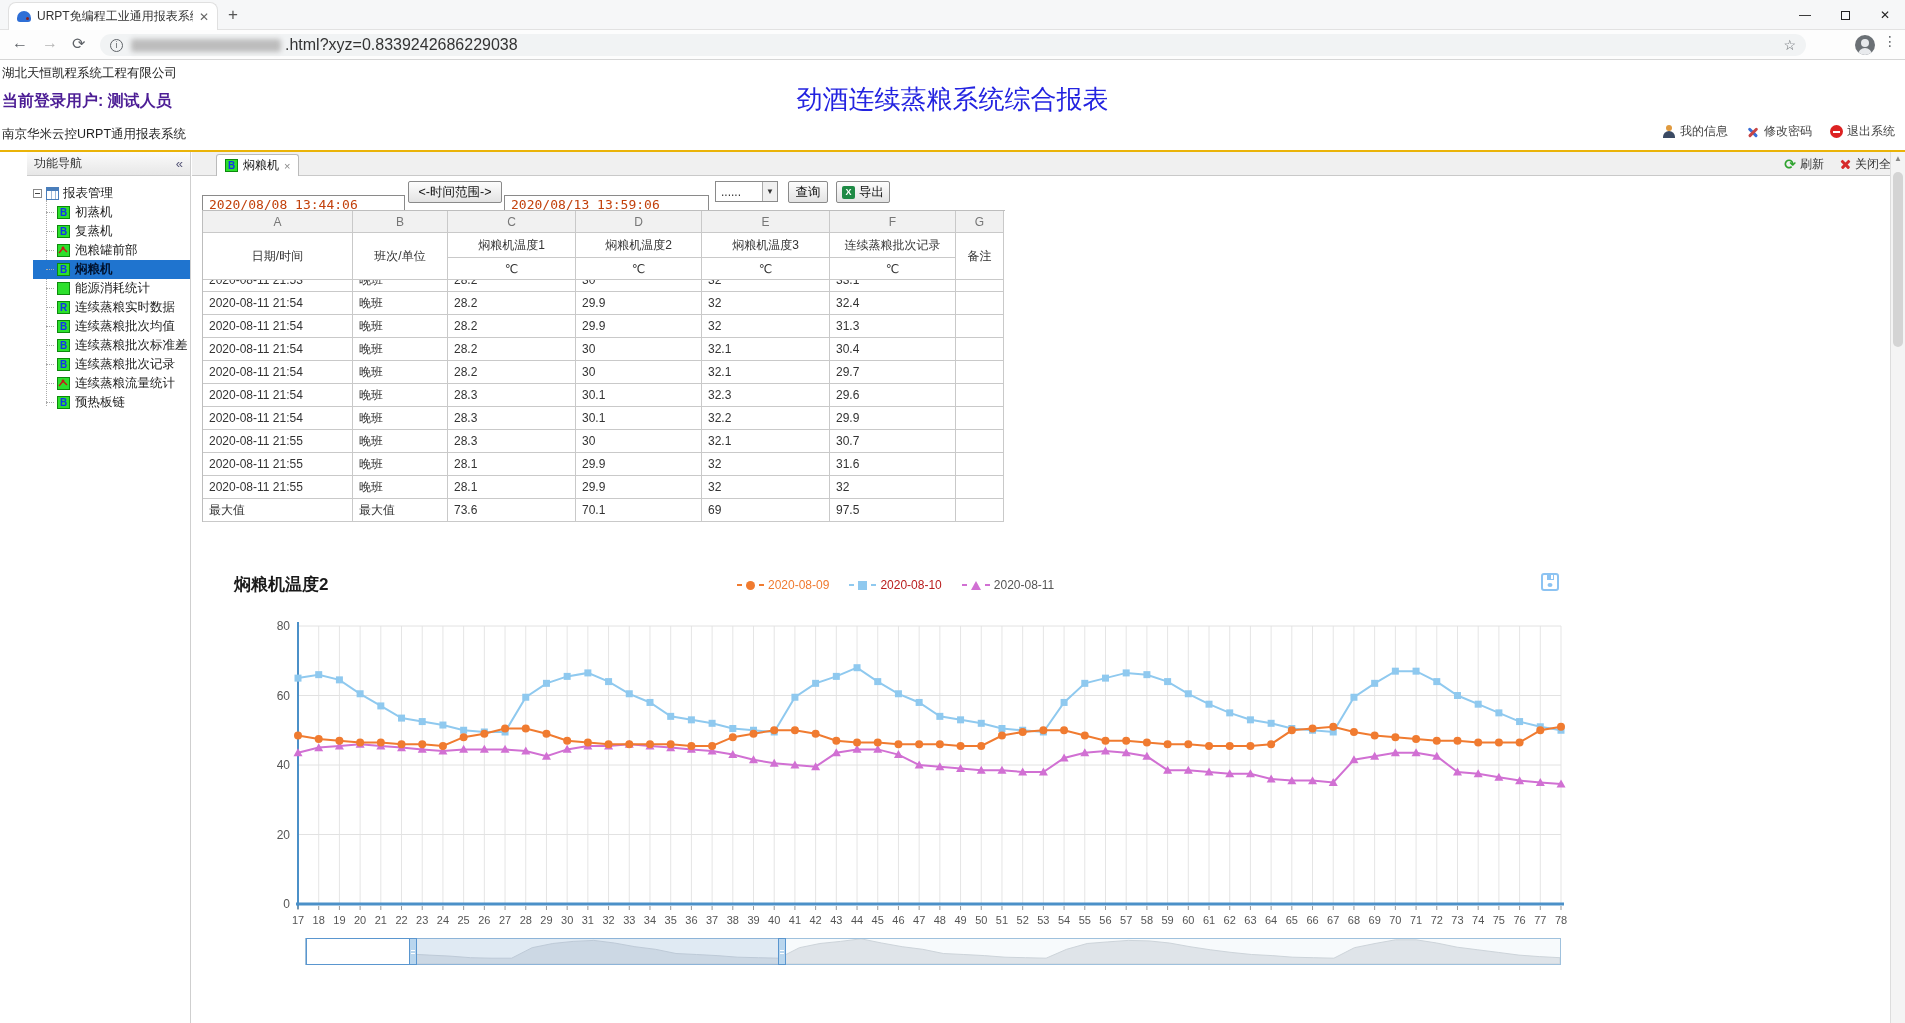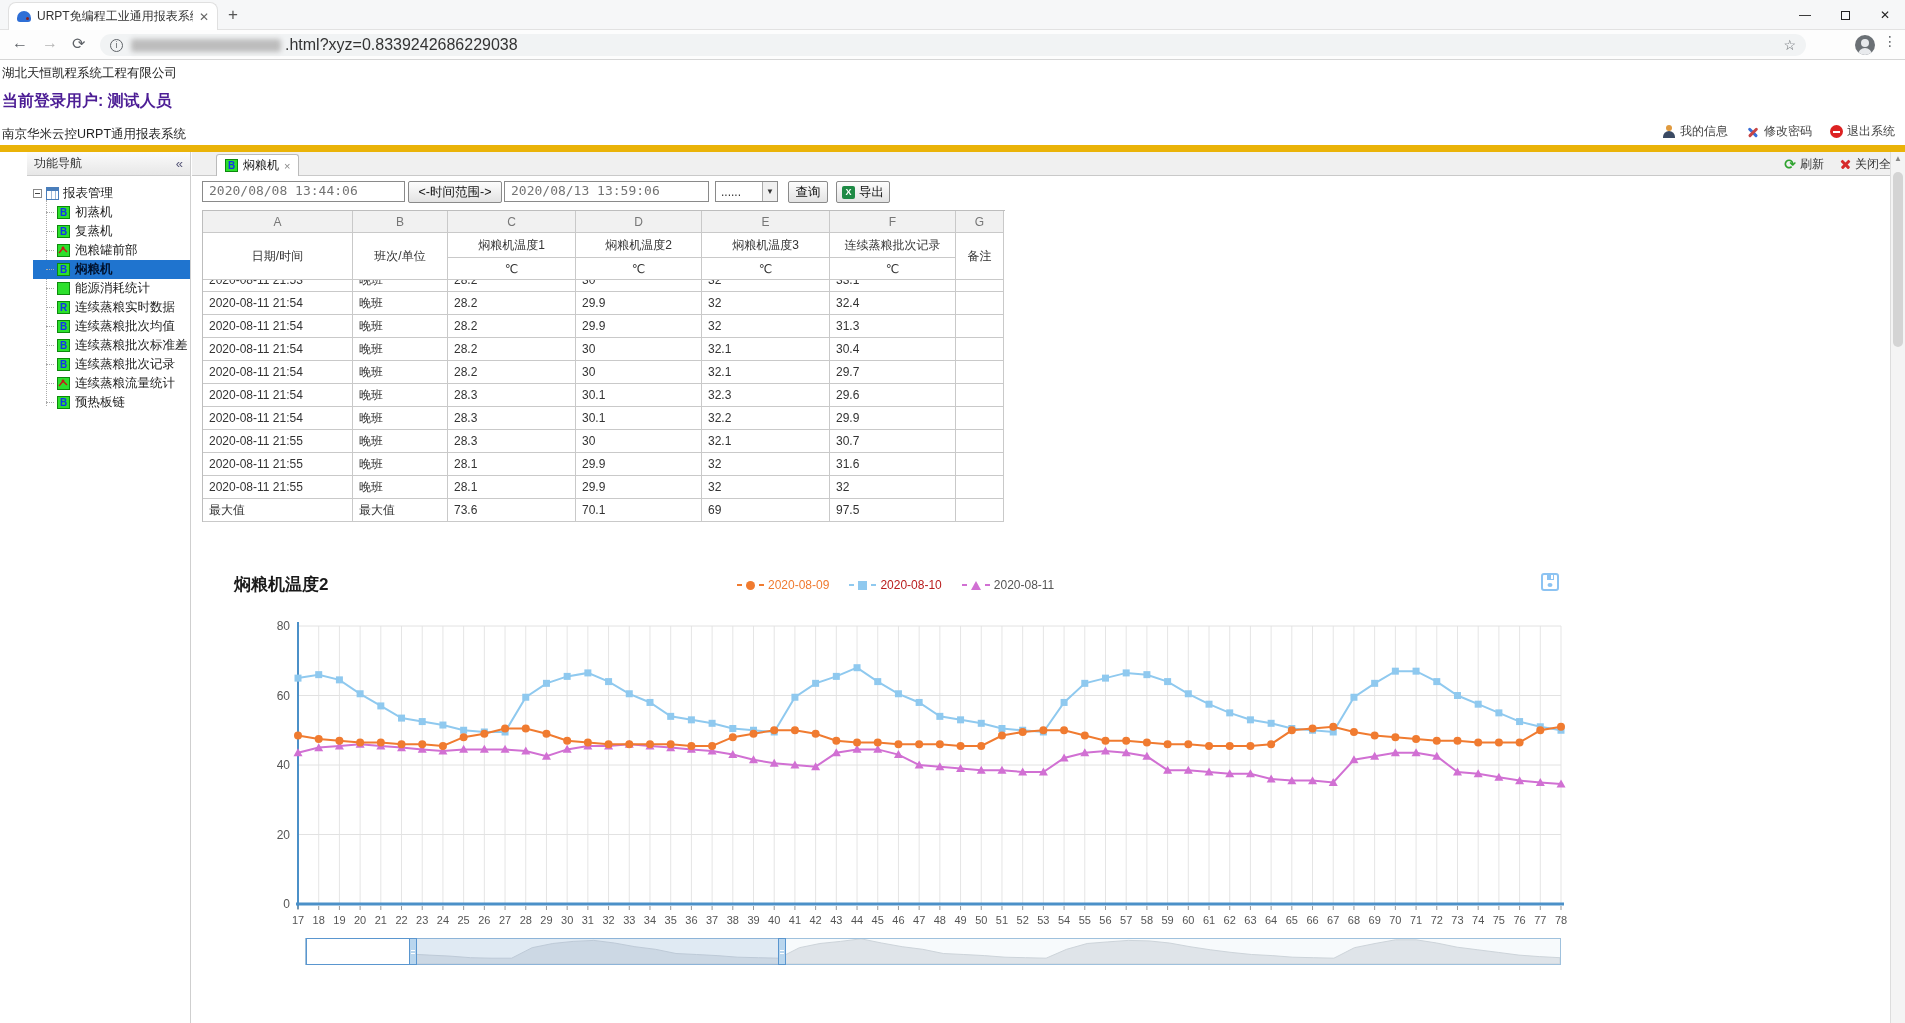--- a/index.html
+++ b/index.html
@@ -23,21 +23,21 @@
   #omni-info { width:13px; height:13px; border:1px solid #5f6368; border-radius:50%; color:#5f6368; font-size:9px; line-height:11px; text-align:center; margin-right:8px; flex:none; }
   #omni-blur { width:150px; height:13px; background:#bdbdbd; border-radius:3px; filter:blur(2.5px); margin-right:4px; flex:none; }
   #omni-url { font-size:16px; color:#333; }
   #omni-star { margin-left:auto; color:#5f6368; font-size:14px; }
   #avatar { position:absolute; right:30px; top:5px; width:20px; height:20px; border-radius:50%; background:#6b7075; overflow:hidden; }
   #avatar .hd { position:absolute; left:6px; top:4px; width:8px; height:8px; background:#e8eaed; border-radius:50%; }
   #avatar .bd { position:absolute; left:3px; top:13px; width:14px; height:9px; background:#e8eaed; border-radius:7px 7px 0 0; }
   #menu3 { position:absolute; right:8px; top:3px; color:#5f6368; font-size:14px; letter-spacing:0; }
 
   
-  #pagehead { position:absolute; left:0; top:60px; width:1905px; height:92px; background:#fff; border-bottom:7px solid #eab308; }
+  #pagehead { position:absolute; left:0; top:60px; width:1905px; height:92px; background:#fff; border-bottom:2px solid #eab308; }
   #company { position:absolute; left:2px; top:5px; font-size:12.5px; color:#222; }
   #userline { position:absolute; left:2px; top:31px; font-size:16px; font-weight:bold; color:#4c1d95; }
   #bigtitle { position:absolute; left:0; top:22px; width:1905px; text-align:center; font-size:26px; color:#2323e0; }
   #subtitle { position:absolute; left:2px; top:66px; font-size:12.5px; color:#222; }
   #headactions { position:absolute; right:10px; top:63px; display:flex; gap:18px; font-size:12px; color:#444; align-items:center; }
   .hact { display:flex; align-items:center; gap:4px; }
   .ico-user { position:relative; width:14px; height:14px; }
   .ico-user::before { content:""; position:absolute; left:4px; top:0; width:6px; height:6px; background:#e09a3e; border-radius:50%; }
   .ico-user::after { content:""; position:absolute; left:1px; top:6px; width:12px; height:7px; background:#3a4a63; border-radius:6px 6px 0 0; }
   .ico-tools { position:relative; width:14px; height:14px; }
@@ -73,21 +73,21 @@
   #apptab { position:absolute; left:24px; top:2px; height:22px; background:#fff; border:1px solid #bbb; border-bottom:none; border-radius:3px 3px 0 0; display:flex; align-items:center; gap:5px; padding:0 8px; font-size:12px; color:#111; }
   #apptab .x { color:#888; font-size:11px; }
   #tabactions { position:absolute; right:14px; top:0; height:24px; display:flex; align-items:center; gap:16px; font-size:12px; color:#333; }
   .refico { color:#2fa32f; font-size:14px; font-weight:bold; }
   .xico { position:relative; width:11px; height:11px; }
   .xico::before,.xico::after { content:""; position:absolute; left:0; top:4.5px; width:11px; height:2.5px; background:#d62b2b; border-radius:1px; }
   .xico::before { transform:rotate(45deg); } .xico::after { transform:rotate(-45deg); }
   .ta { display:flex; align-items:center; gap:4px; }
 
   #toolbar { position:relative; height:34px; background:#fff; }
-  .tbin { position:absolute; top:5px; height:21px; border:1px solid #8a8a8a; background:#fff; font-family:"DejaVu Sans Mono","Liberation Mono",monospace; font-size:13px; color:#737373; padding:1px 4px 0 6px; }
+  .tbin { position:absolute; top:19px; height:21px; border:1px solid #8a8a8a; background:#fff; font-family:"DejaVu Sans Mono","Liberation Mono",monospace; font-size:13px; color:#c2410c; padding:1px 4px 0 6px; }
   .tbbtn { position:absolute; top:5px; height:22px; background:linear-gradient(#fdfdfd,#e3e3e3); border:1px solid #8a8a8a; border-radius:2px; font-size:12.5px; color:#111; display:flex; align-items:center; justify-content:center; gap:4px; }
   #sel1 { position:absolute; top:5px; left:523px; width:63px; height:21px; border:1px solid #8a8a8a; background:#fff; font-size:12px; color:#333; display:flex; align-items:center; }
   #sel1 .v { padding-left:5px; flex:1; }
   #sel1 .dd { width:15px; height:100%; border-left:1px solid #aaa; background:#f0f0f0; font-size:8px; color:#333; display:flex; align-items:center; justify-content:center; }
   .xlsico { width:13px; height:13px; background:#1e8a45; border-radius:2px; color:#fff; font-size:9px; font-weight:bold; line-height:13px; text-align:center; }
 
   
   #report { position:absolute; left:10px; top:58px; width:803px; border-left:1px solid #bdbdbd; border-top:1px solid #bdbdbd; font-size:12px; color:#333; }
   .trow { display:grid; grid-template-columns:150px 95px 128px 126px 128px 126px 48px; }
   .trow > div { border-right:1px solid #c9c9c9; border-bottom:1px solid #c9c9c9; padding:0 0 0 6px; display:flex; align-items:center; overflow:hidden; white-space:nowrap; }
@@ -156,20 +156,21 @@
   </div>
   <span id="avatar">
       <span class="hd"></span>
       <span class="bd"></span>
     </span>
   <span id="menu3">⋮</span>
 </div>
 
 <div id="pagehead">
   <div id="company">湖北天恒凯程系统工程有限公司</div>
+  <div id="bigtitle">劲酒连续蒸粮系统综合报表</div>
   <div id="userline">当前登录用户: 测试人员</div>
   <div id="subtitle">南京华米云控URPT通用报表系统</div>
   <div id="headactions">
     <span class="hact">
       <span class="ico-user"></span>
       <span>我的信息</span>
     </span>
     <span class="hact">
       <span class="ico-tools"></span>
       <span>修改密码</span>

